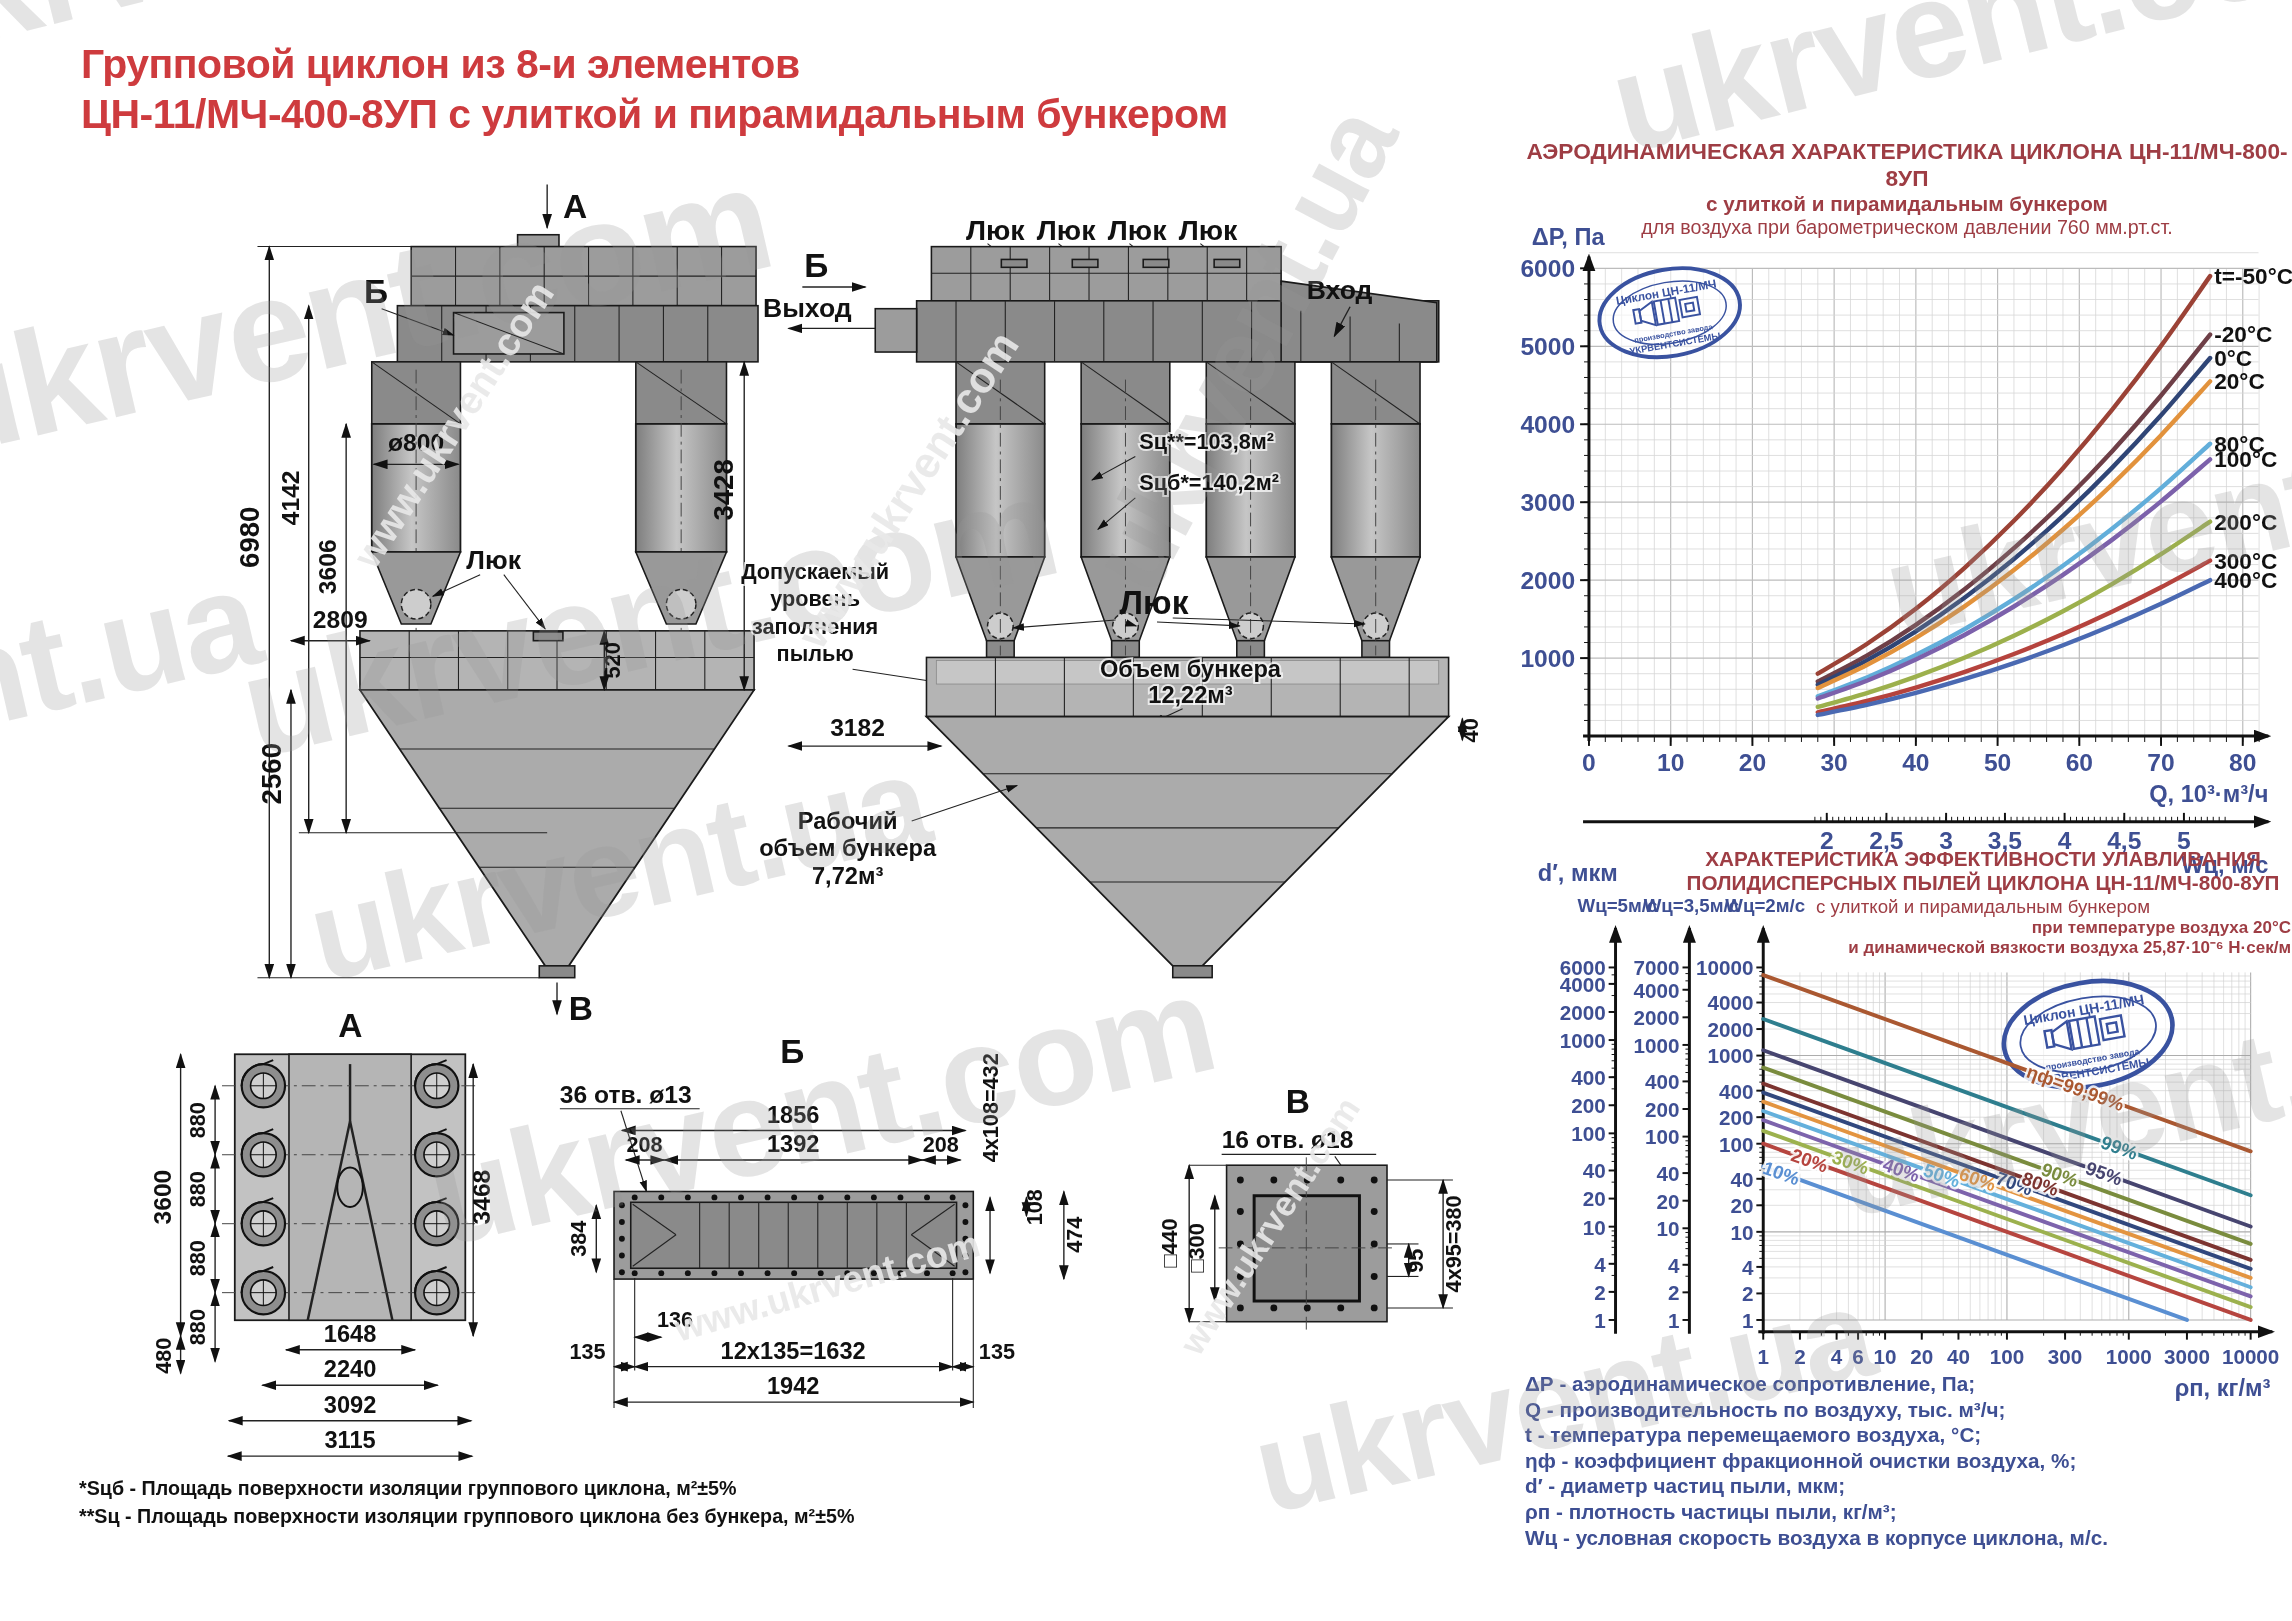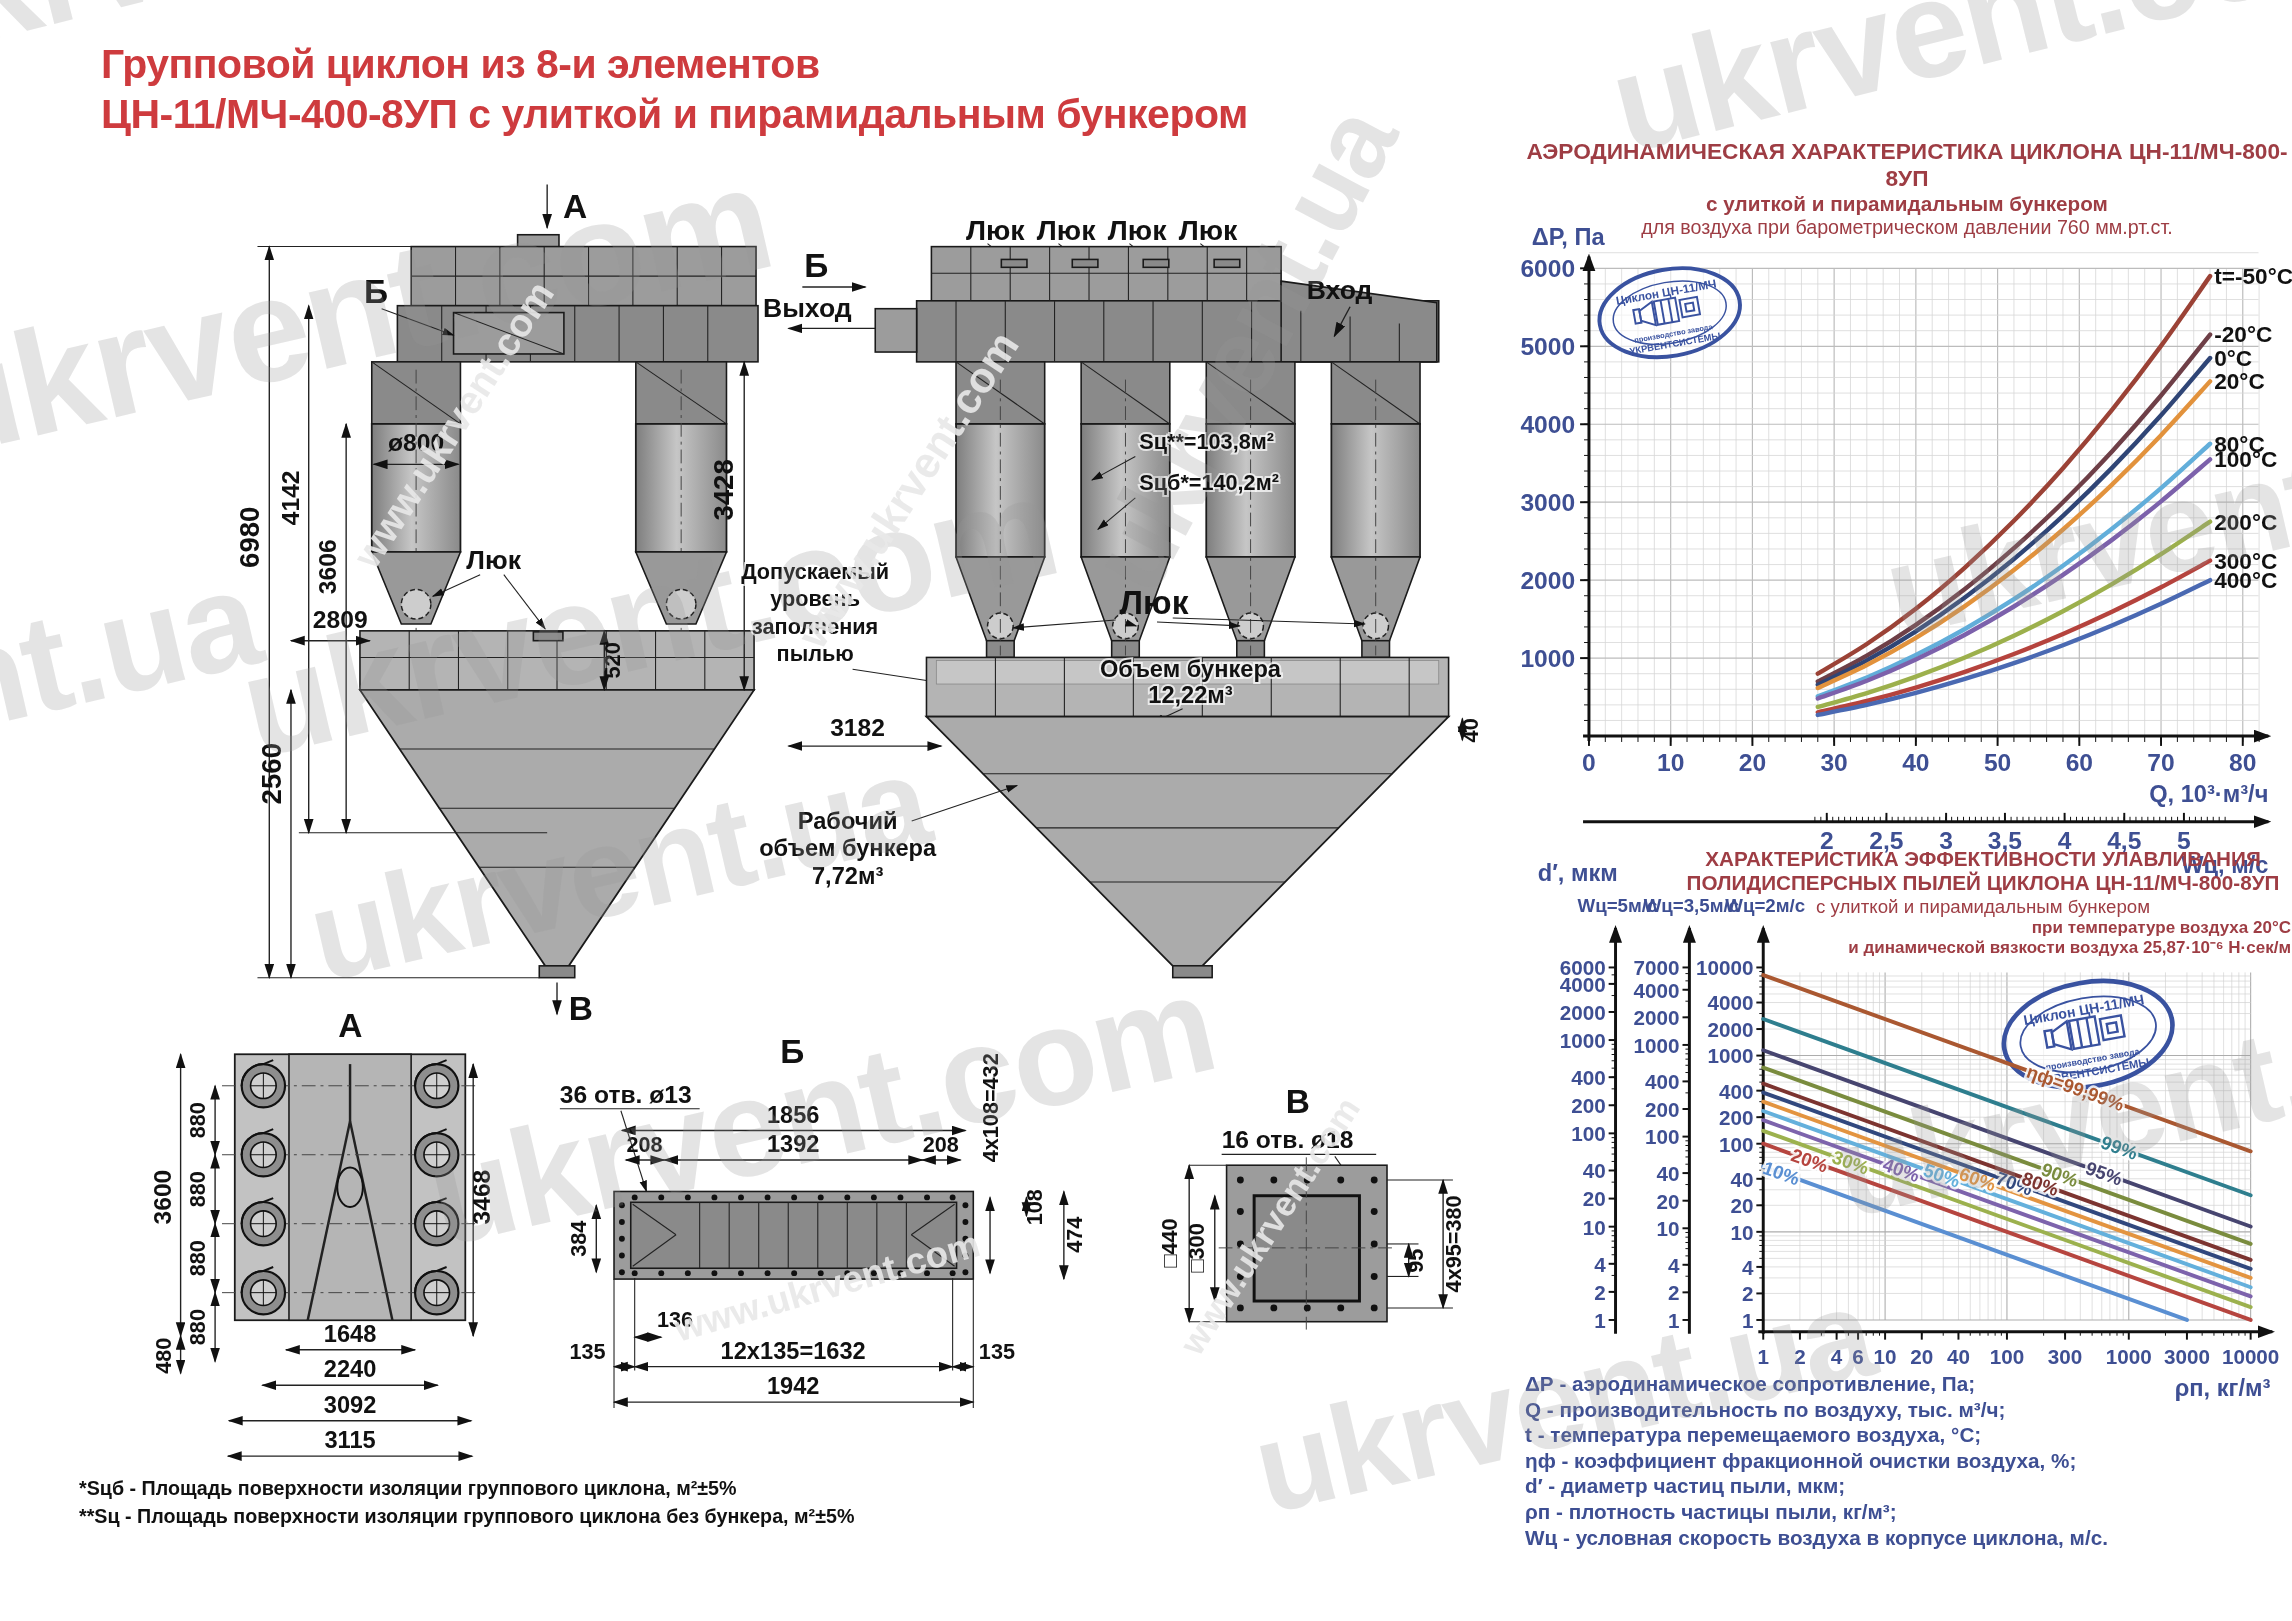--- a/index.html
+++ b/index.html
@@ -4,21 +4,21 @@
 <style>
   html,body{margin:0;padding:0;background:#fff;}
   .page{position:relative;width:2292px;height:1621px;background:#ffffff;overflow:hidden;
         font-family:"Liberation Sans",sans-serif;}
   
   .wm{position:absolute;font-weight:bold;white-space:nowrap;z-index:5;pointer-events:none;
       color:rgba(150,150,150,0.26);transform-origin:0 0;letter-spacing:-2px;}
   .wm.small{color:rgba(232,232,232,0.9);z-index:6;letter-spacing:0;}
   
   .title{position:absolute;left:81px;top:39px;color:#ce3b3e;font-size:41px;font-weight:bold;
-         line-height:1.22;letter-spacing:-0.5px;z-index:2;margin-left:20px;}
+         line-height:1.22;letter-spacing:-0.5px;z-index:2;}
   
   .c1titles{position:absolute;left:1522px;top:138px;width:770px;text-align:center;z-index:4;}
   .ct1{font-size:22.7px;font-weight:bold;color:#9e3d44;}
   .ct2{font-size:20.7px;font-weight:bold;color:#9e3d44;}
   .ct3{font-size:19.7px;font-weight:normal;color:#9e3d44;}
   .c2titles{position:absolute;left:1675px;top:847px;width:616px;text-align:center;z-index:4;line-height:1.18;}
   .c2titles .ct1,.c2titles .ct2{font-size:20.7px;}
   .c2titles .ct3{font-size:18.7px;}
   .c2titles .ct4,.c2titles .ct5{font-size:17px;font-weight:bold;color:#9e3d44;text-align:right;}
   

